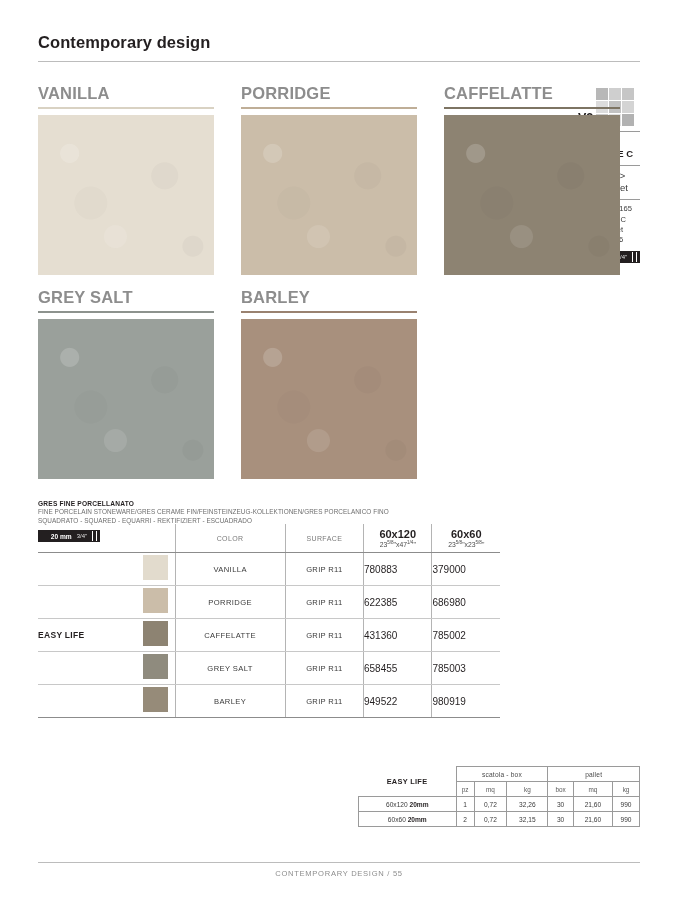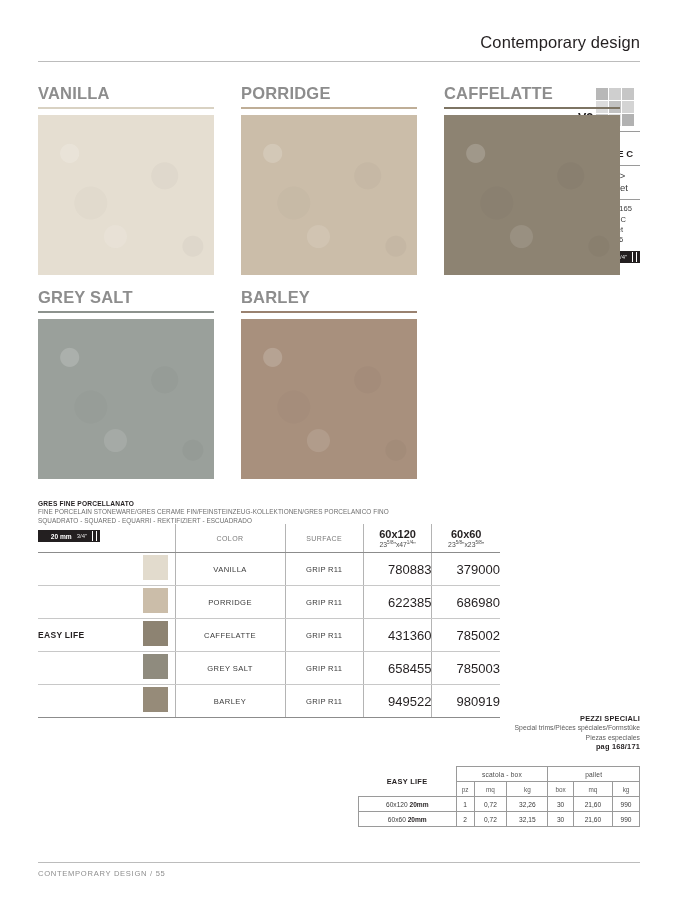--- a/index.html
+++ b/index.html
@@ -6,21 +6,21 @@
   body{
     width:678px;height:904px;background:#ffffff;
     font-family:"Liberation Sans", sans-serif;
     color:#231f20;position:relative;overflow:hidden;
   }
   .page{position:absolute;inset:0;}
 
   
   .header{position:absolute;left:38px;top:33px;width:602px;}
   .header-title{
-    text-align:right;font-size:16.5px;font-weight:normal;
+    text-align:left;font-size:16.5px;font-weight:bold;
     letter-spacing:0.1px;color:#231f20;
   }
   .header-rule{
     margin-top:9px;border-top:1px solid #bcbcbc;width:100%;
   }
 
   
   .swatch-row{position:absolute;display:flex;}
   .swatch-row.row1{left:38px;top:84px;}
   .swatch-row.row2{left:38px;top:288px;}
@@ -77,21 +77,21 @@
   .ptable .row td{height:32px;border-bottom:1px solid #c8c8c8;}
   .ptable .row:last-child td{border-bottom:1px solid #8c8c8c;}
   .brandcell{
     width:100px;font-size:8.5px;font-weight:bold;color:#231f20;
     letter-spacing:.3px;padding-left:3px;
   }
   .chipcell{width:38px;text-align:center;}
   .chip{width:25px;height:25px;display:inline-block;}
   .namecell{width:110px;text-align:center;font-size:7.6px;color:#3a3a3a;letter-spacing:.4px;}
   .surfcell{width:78px;text-align:center;font-size:7.6px;color:#3a3a3a;letter-spacing:.3px;}
-  .codecell{width:68px;text-align:right;font-size:13px;color:#231f20;}
+  .codecell{width:68px;text-align:left;font-size:10px;color:#231f20;}
 
   
   .trims{position:absolute;left:430px;top:714px;width:210px;text-align:right;}
   .trims .b{font-size:7.4px;font-weight:bold;color:#231f20;letter-spacing:.2px;}
   .trims .n{font-size:6.8px;color:#5d5d5d;line-height:1.4;}
 
   
   .pktable{position:absolute;left:358px;top:766px;width:282px;border-collapse:collapse;}
   .pktable td{
     border:1px solid #9a9a9a;text-align:center;
@@ -102,21 +102,21 @@
   .pktable .sub{font-size:6.4px;color:#5a5a5a;}
   .pktable .el{font-size:7.4px;font-weight:bold;color:#231f20;letter-spacing:.3px;}
   .pktable .lbl{font-size:6.6px;color:#3a3a3a;}
   .pktable .lbl b{font-weight:bold;color:#231f20;}
   .pktable .val{font-size:6.6px;color:#3a3a3a;}
 
   
   .footer{position:absolute;left:38px;top:862px;width:602px;}
   .footer-rule{border-top:1px solid #bcbcbc;}
   .footer-text{
-    text-align:left;font-size:7.6px;color:#8d8d8d;
+    text-align:center;font-size:7.6px;color:#8d8d8d;
     letter-spacing:.7px;margin-top:6px;
   }
 </style>
 </head>
 <body>
 
 <div class="page">
 
   <div class="header">
     <div class="header-title">Contemporary design</div>
@@ -265,26 +265,20 @@
           <td class="brandcell"></td>
           <td class="chipcell"><span class="chip" style="background: rgb(150, 139, 121);"></span></td>
           <td class="namecell vline">BARLEY</td>
           <td class="surfcell vline">GRIP R11</td>
           <td class="codecell vline">949522</td>
           <td class="codecell vline">980919</td>
         </tr>
       </tbody>
   </table>
 
-  <div class="trims">
-    <div class="b">PEZZI SPECIALI</div>
-    <div class="n">Special trims/Pièces spéciales/Formstüke</div>
-    <div class="n">Piezas especiales</div>
-    <div class="b">pag 168/171</div>
-  </div>
 
   <table class="pktable">
     <tbody>
       <tr>
         <td class="noborder el" rowspan="2">EASY LIFE</td>
         <td class="grp" colspan="3">scatola - box</td>
         <td class="grp" colspan="3">pallet</td>
       </tr>
       <tr>
           <td class="sub">pz</td>

